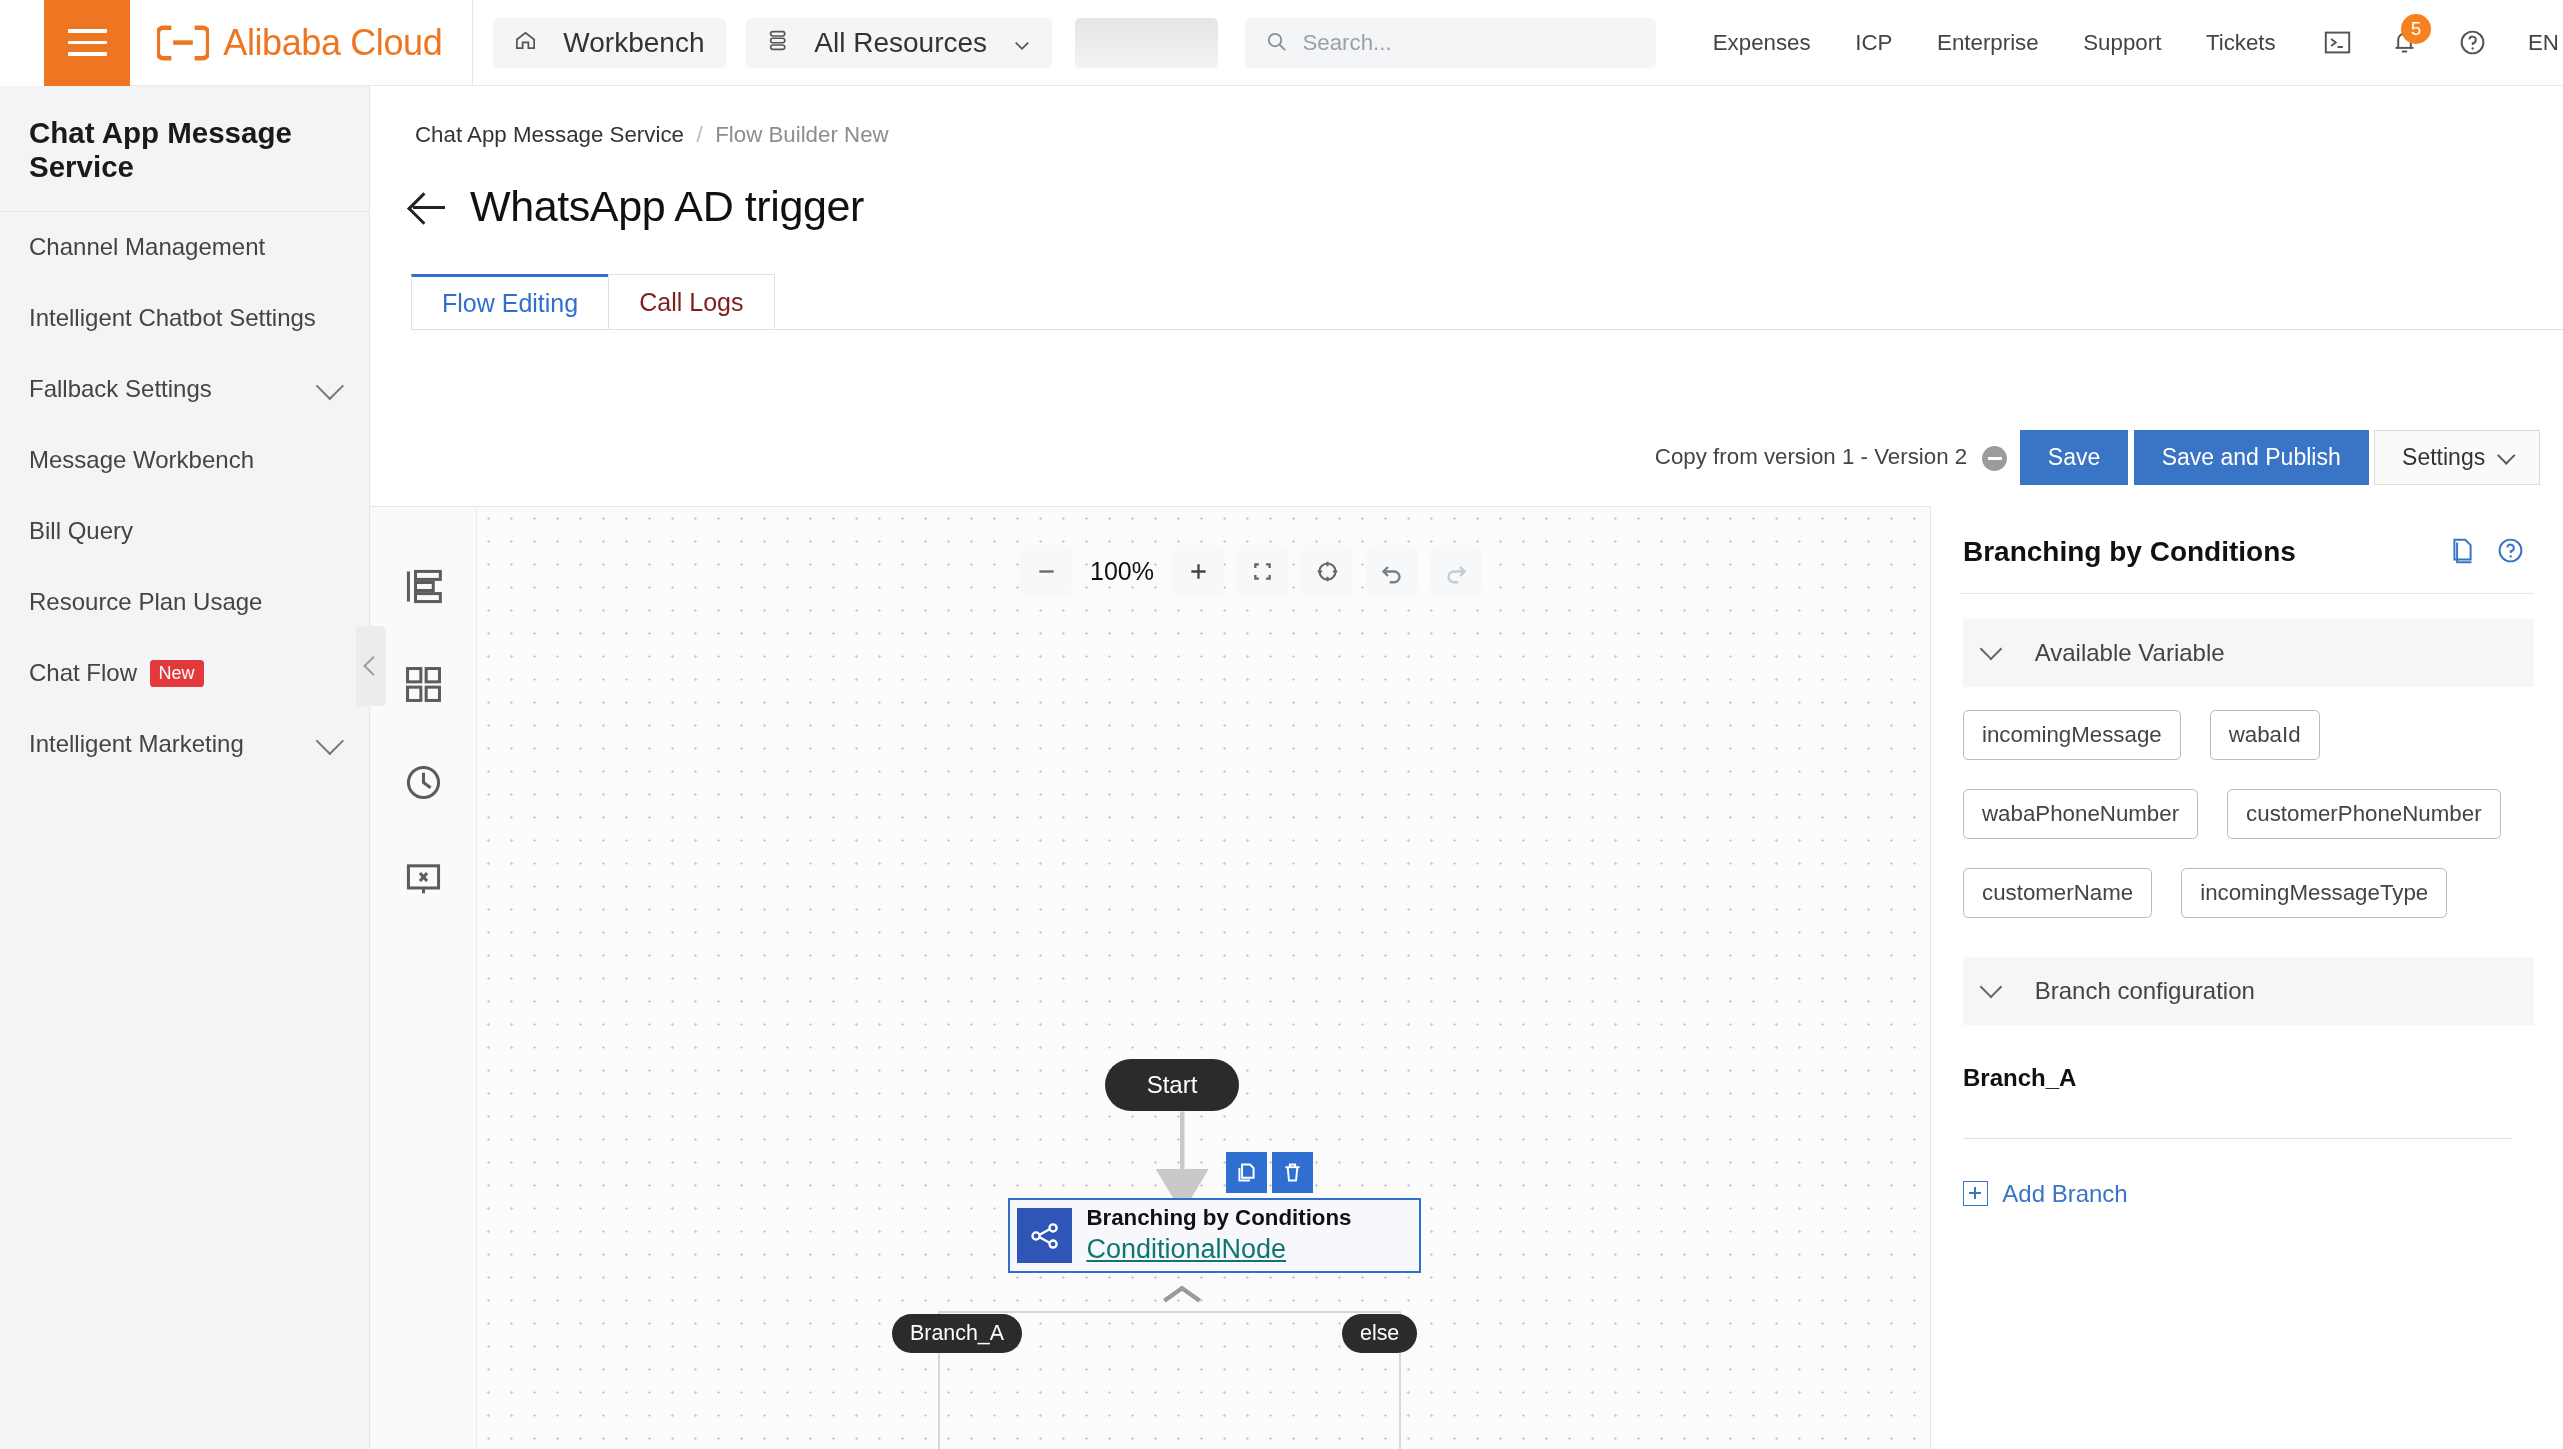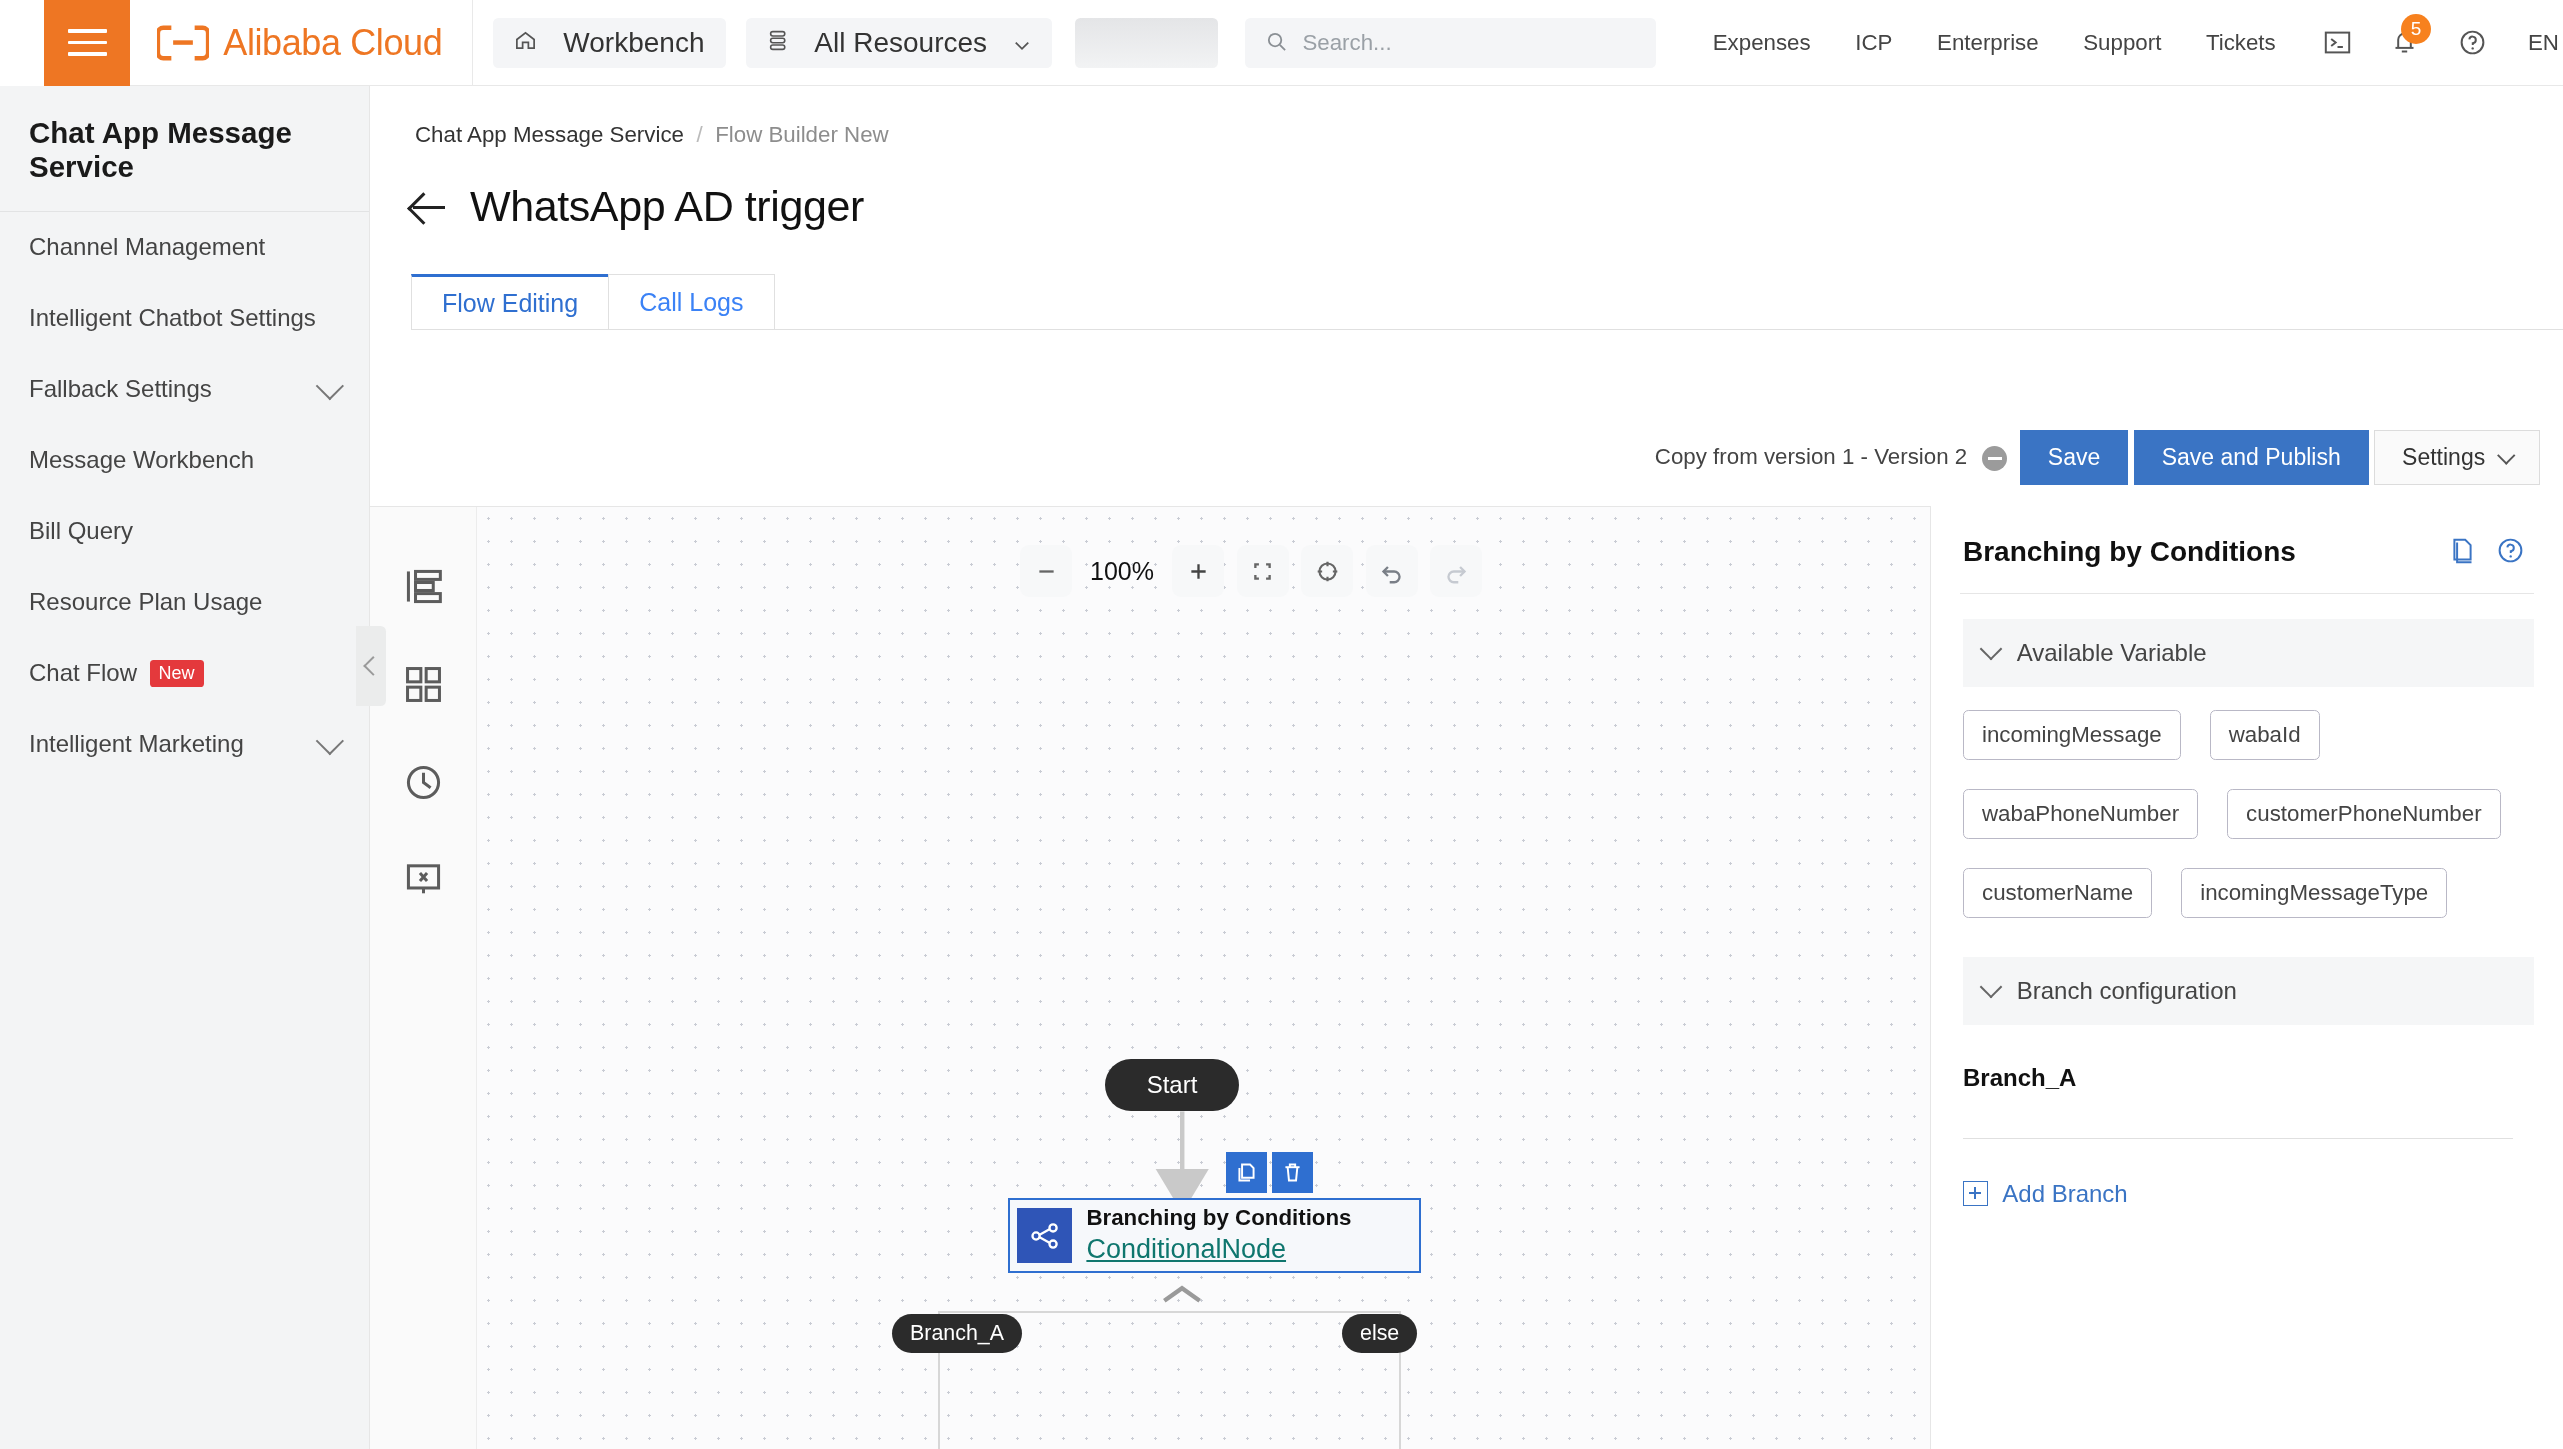--- a/index.html
+++ b/index.html
@@ -102,21 +102,21 @@
   .backarrow { width: 36px; height: 36px; position: relative; cursor: pointer; flex:0 0 auto; }
   .backarrow::before { content:''; position:absolute; top:17px; left:1.8px; width:32px; height:3.6px; background:#222; }
   .backarrow::after { content:''; position:absolute; top:8px; left:0.9px; width:19.7px; height:19.7px;
                       border-left:3.6px solid #222; border-bottom:3.6px solid #222; transform: rotate(45deg); }
   .pagetitle h1 { font-size: 43px; font-weight: 400; color: #111; letter-spacing: -0.4px; }
 
   .tabs { display: flex; align-items: flex-end; margin: 43px 0 0 416px; position: relative; }
   .tabsrow { position: absolute; left: -375px; top: 0; display: flex; }
   .tab {
     height: 55px; padding: 0 30px; font-size: 25px; display: flex; align-items: center;
-    cursor: pointer; background: #fff; border: 0.9px solid #e0e0e0; border-bottom: none; color: #3b82f6;
+    cursor: pointer; background: #fff; border: 0.9px solid #e0e0e0; border-bottom: none; color: #7f1d1d;
     position: relative; margin-right: -0.9px;
   }
   .tab.active { color: #2f6fd0; border-top: 3.6px solid #2f6fd0; }
   .tabs-underline { position:absolute; left:-375px; top:55px; width: 2193px; height:0.9px; background:#e0e0e0;}
 
   
   .toolrow {
     position: absolute; top: 344px; right: 23px; display: flex; align-items: center; gap: 0;
   }
   .verstext { font-size: 22.3px; color: #444; margin-right: 12.5px; white-space: nowrap; }
@@ -182,21 +182,21 @@
   .rightpanel {
     position: absolute; top: 420px; right: 0; width: 633px; height: 1030px;
     background: #fff; border-left: 0.9px solid #e6e6e6;
   }
   .rp-head { display: flex; align-items: center; justify-content: space-between;
              padding: 30px 38px 25px 32px; }
   .rp-title { font-size: 28px; font-weight: bold; color: #111; }
   .rp-icons { display:flex; align-items:center; gap: 19.7px; }
   .rp-sep { height: 0.9px; background: #e6e6e6; margin: 0 29px; }
 
-  .section-head { background:#f5f6f7; height: 68px; display:flex; align-items:center; gap: 18px;
+  .section-head { background:#f5f6f7; height: 68px; display:flex; align-items:center; gap: 36px;
                   margin: 25px 29px 0 32px; padding: 0 19.7px; cursor: pointer; }
   .section-head .lbl { font-size: 24px; color: #444; }
   .chev-dn { width: 16px; height: 16px; border-right: 2.7px solid #666; border-bottom: 2.7px solid #666;
              transform: rotate(45deg); margin-top: -7.1px; }
 
   .varlist { margin: 23px 0 0 32px; display: flex; flex-wrap: wrap; gap: 29px; width: 554px; }
   .vartag { border: 0.9px solid #b9b8c6; border-radius: 5.4px; height: 50px; padding: 0 18px;
             display: flex; align-items: center; font-size: 22.3px; color: #444; cursor: pointer; }
 
   .branchname { font-size: 24px; font-weight: bold; color: #111; margin: 39px 0 0 32px; }

